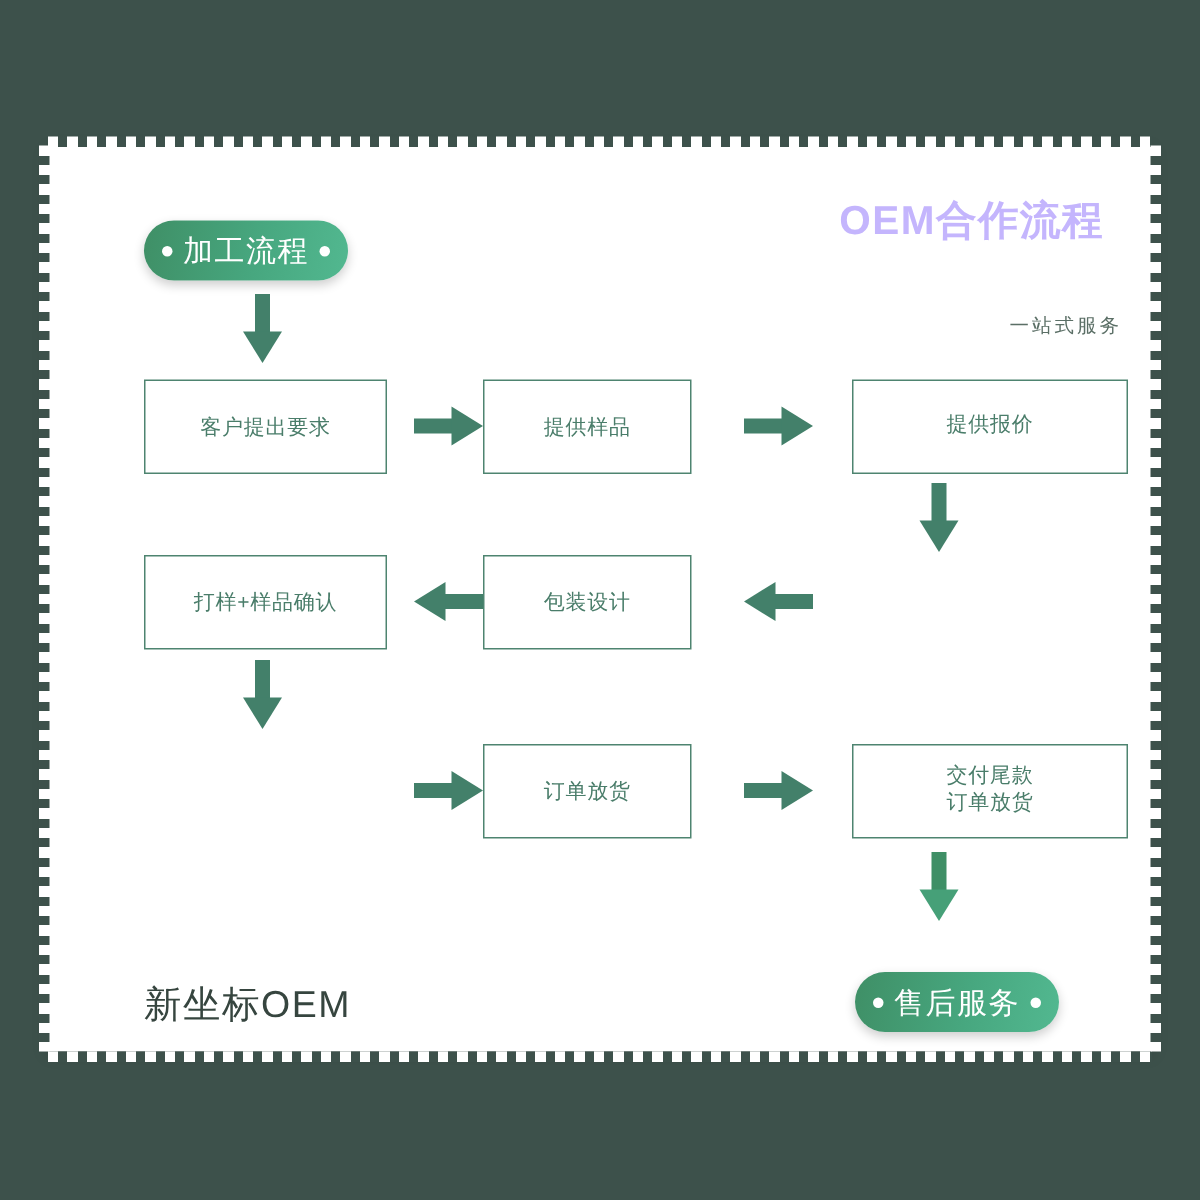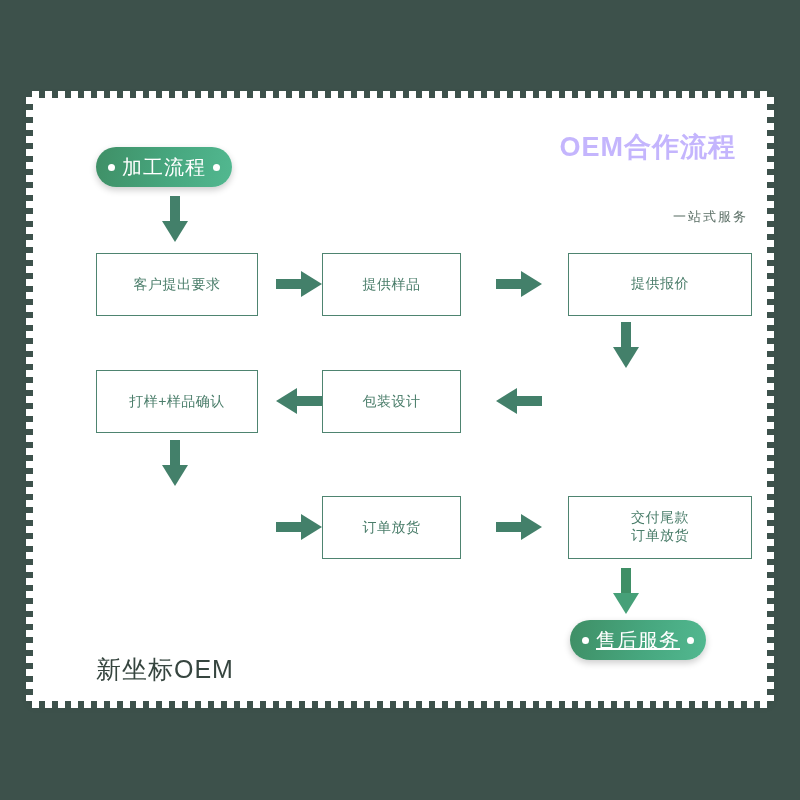--- a/index.html
+++ b/index.html
@@ -67,21 +67,21 @@
     color:#ffffff; font-size:20px; letter-spacing:1px;
     box-shadow:0 3px 7px rgba(0,0,0,.20);
     padding:0 12px;
     white-space:nowrap;
   }
   .pill .dot{
     width:7px; height:7px; border-radius:50%;
     background:#ffffff; flex:0 0 auto;
   }
   #pill-process{ left:96px; top:147px; }
-  #pill-aftersales{ left:570px; top:620px;text-decoration:underline; }
+  #pill-aftersales{ left:570px; top:648px; }
 
   
   .pbox{
     position:absolute;
     border:1.6px solid #4e8470;
     background:#ffffff;
     color:#4a7d6a;
     font-size:14px;
     display:flex; align-items:center; justify-content:center;
     text-align:left;

